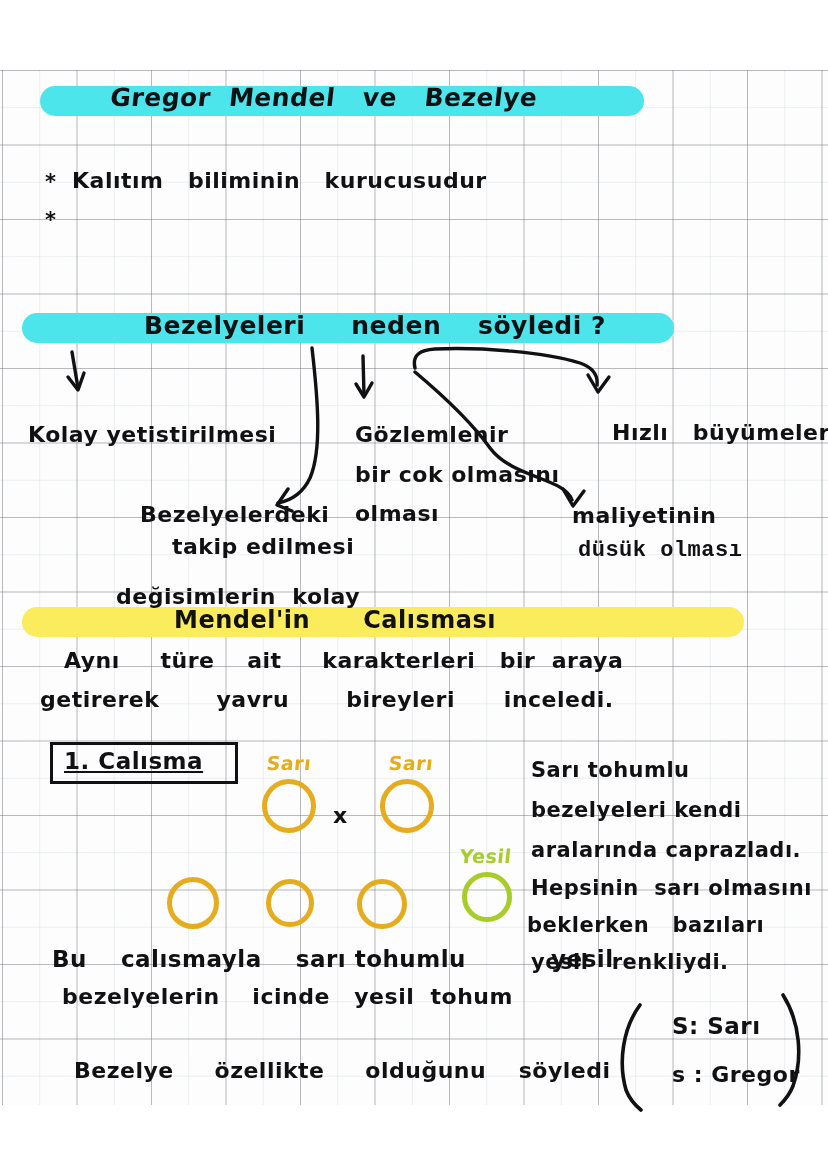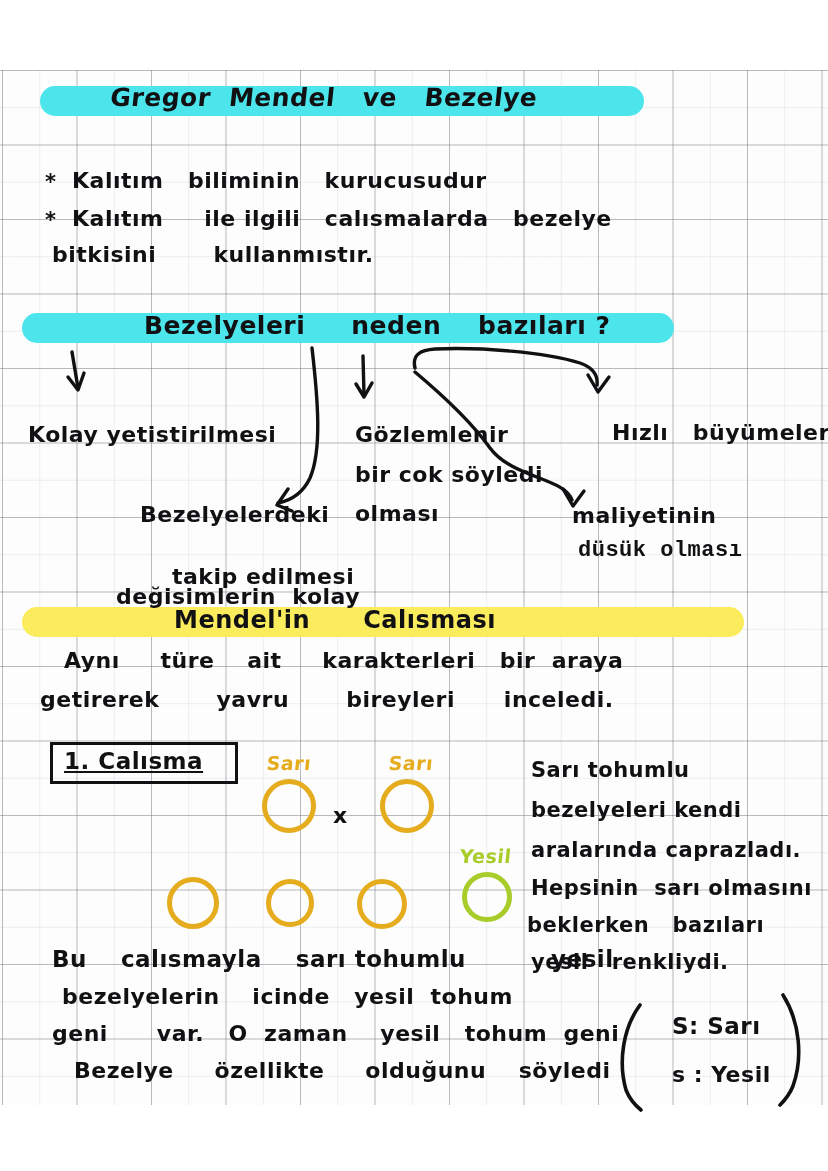--- a/index.html
+++ b/index.html
@@ -126,37 +126,35 @@
     </g>
   </svg>
 
   <div class="hl cyan" style="left:40px;top:86px;width:604px;height:30px;"></div>
   <div class="hw slant" style="left:112px;top:83px;font-size:25px;">Gregor  Mendel   ve   Bezelye</div>
 
   <div class="hw" style="left:45px;top:170px;font-size:21px;">*</div>
   <div class="hw" style="left:72px;top:168px;font-size:22px;">Kalıtım   biliminin   kurucusudur</div>
 
   <div class="hw" style="left:45px;top:208px;font-size:21px;">*</div>
-  <div class="hw" style="left:72px;top:206px;font-size:22px;">Kalıtım     ile ilgili   calısmalarda   bezelye</div>
-  <div class="hw" style="left:52px;top:242px;font-size:22px;">bitkisini       kullanmıstır.</div>
 
   <div class="hl cyan" style="left:22px;top:313px;width:652px;height:30px;"></div>
-  <div class="hw" style="left:144px;top:311px;font-size:25px;">Bezelyeleri     neden    bazıları ?</div>
+  <div class="hw" style="left:144px;top:311px;font-size:25px;">Bezelyeleri     neden    söyledi ?</div>
 
   <div class="hw" style="left:28px;top:422px;font-size:22px;">Kolay yetistirilmesi</div>
 
   <div class="hw" style="left:355px;top:422px;font-size:22px;">Gözlemlenir</div>
-  <div class="hw" style="left:355px;top:462px;font-size:22px;">bir cok söyledi</div>
+  <div class="hw" style="left:355px;top:462px;font-size:22px;">bir cok olmasını</div>
   <div class="hw" style="left:355px;top:501px;font-size:22px;">olması</div>
 
   <div class="hw" style="left:612px;top:420px;font-size:22px;">Hızlı   büyümeleri</div>
 
   <div class="hw" style="left:140px;top:502px;font-size:22px;">Bezelyelerdeki</div>
   <div class="hw" style="left:116px;top:540px;font-size:22px;margin-top:44px;">değisimlerin  kolay</div>
-  <div class="hw" style="left:172px;top:564px;font-size:22px;">takip edilmesi</div>
+  <div class="hw" style="left:172px;top:534px;font-size:22px;">takip edilmesi</div>
 
   <div class="hw" style="left:572px;top:503px;font-size:22px;">maliyetinin</div>
   <div class="hw" style="left:578px;top:538px;font-size:22px;font-family:Liberation Mono, monospace;">düsük olması</div>
 
   <div class="hl yellow" style="left:22px;top:607px;width:722px;height:30px;"></div>
   <div class="hw" style="left:174px;top:606px;font-size:24px;">Mendel'in      Calısması</div>
 
   <div class="hw" style="left:64px;top:648px;font-size:22px;">Aynı     türe    ait     karakterleri   bir  araya</div>
   <div class="hw" style="left:40px;top:687px;font-size:22px;text-align:right;">getirerek       yavru       bireyleri      inceledi.</div>
 
@@ -180,19 +178,18 @@
 
   <div class="hw" style="left:531px;top:758px;font-size:21px;">Sarı tohumlu</div>
   <div class="hw" style="left:531px;top:798px;font-size:21px;">bezelyeleri kendi</div>
   <div class="hw" style="left:531px;top:838px;font-size:21px;">aralarında caprazladı.</div>
   <div class="hw" style="left:531px;top:876px;font-size:21px;">Hepsinin  sarı olmasını</div>
   <div class="hw" style="left:527px;top:913px;font-size:21px;">beklerken   bazıları</div>
   <div class="hw" style="left:531px;top:950px;font-size:21px;">yesil   renkliydi.</div>
 
   <div class="hw" style="left:52px;top:946px;font-size:23px;">Bu    calısmayla    sarı tohumlu          yesil</div>
   <div class="hw" style="left:62px;top:984px;font-size:22px;">bezelyelerin    icinde   yesil  tohum</div>
-  <div class="hw" style="left:52px;top:1021px;font-size:22px;">geni      var.   O  zaman    yesil   tohum  geni</div>
   <div class="hw" style="left:74px;top:1058px;font-size:22px;">Bezelye     özellikte     olduğunu    söyledi</div>
 
   <div class="hw" style="left:672px;top:1013px;font-size:23px;">S: Sarı</div>
-  <div class="hw" style="left:672px;top:1062px;font-size:22px;">s : Yesil</div>
+  <div class="hw" style="left:672px;top:1062px;font-size:22px;">s : Gregor</div>
 
 </div>
 
 </body></html>

